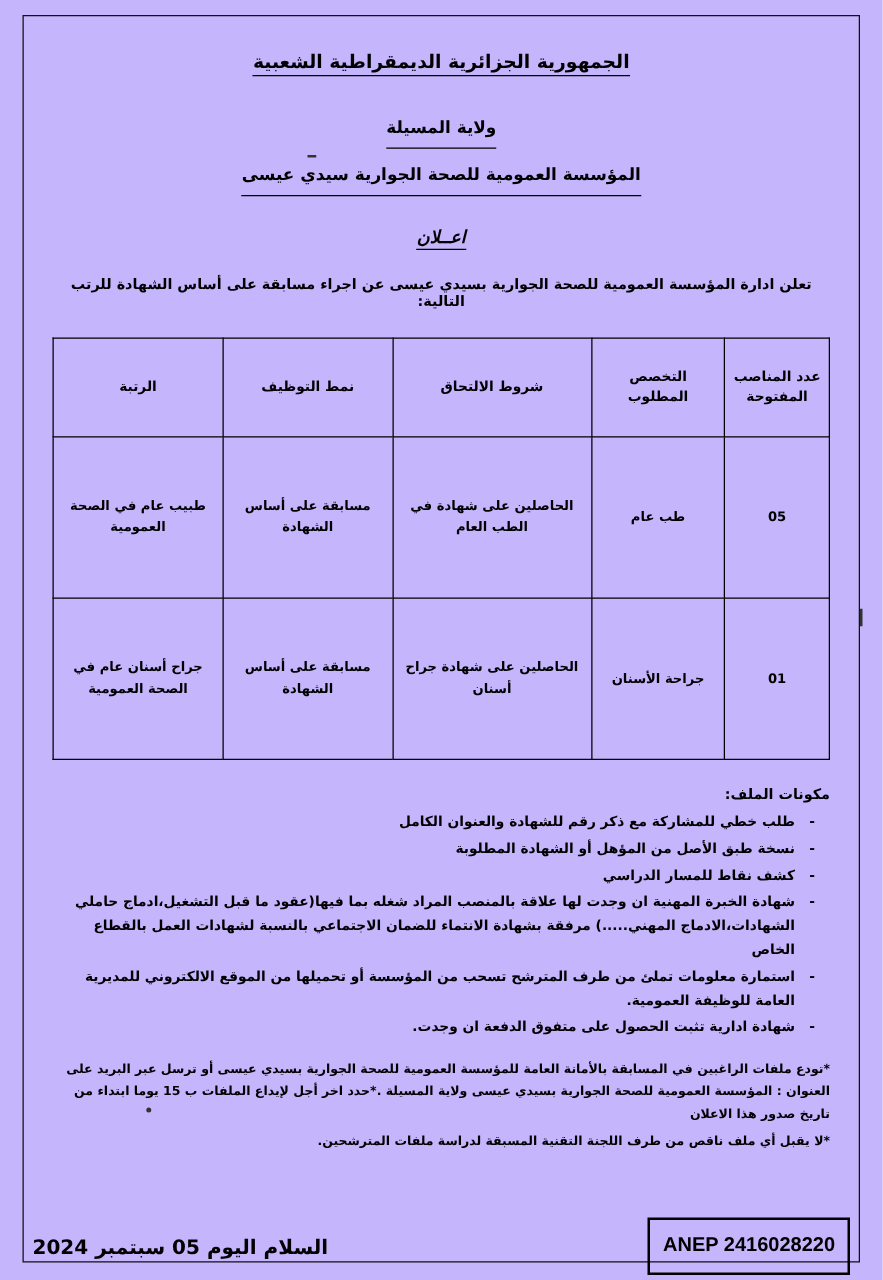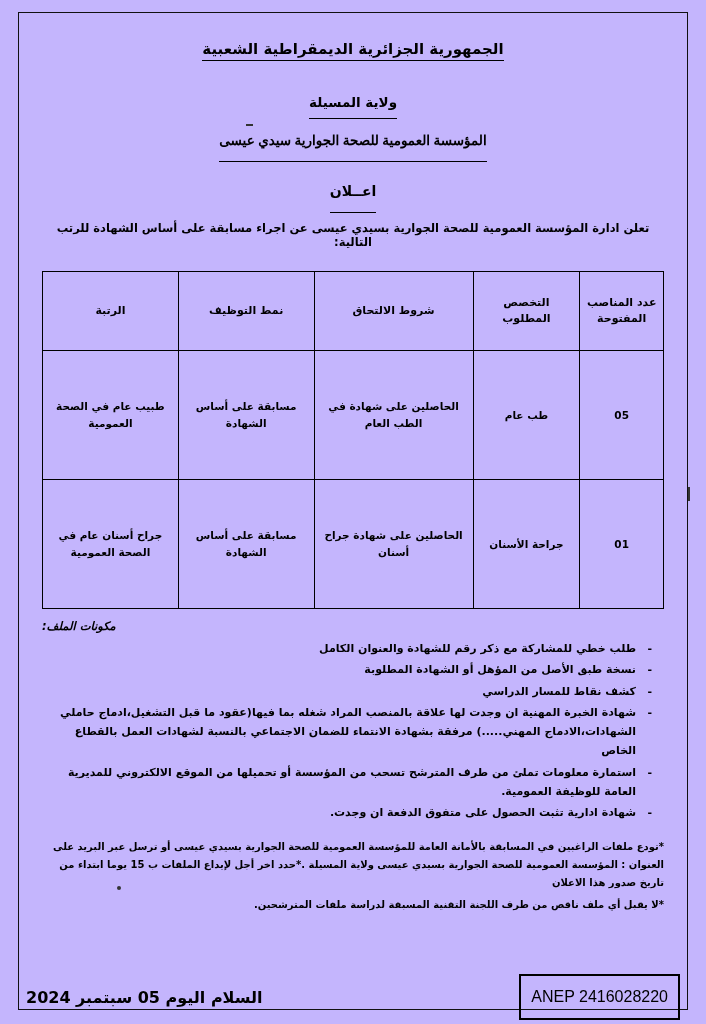--- a/index.html
+++ b/index.html
@@ -60,29 +60,29 @@
     margin-top: 36px;
   }
   .line-wilaya span { border-bottom: 1.3px solid #000; padding-bottom: 8px; }
 
   .line-org {
     text-align: center;
     font-size: 13.5px;
     font-weight: bold;
     margin-top: 22px;
   }
-  .line-org span { border-bottom: 1.3px solid #000; padding-bottom: 13px; font-family: Liberation Serif, serif; }
+  .line-org span { border-bottom: 1.3px solid #000; padding-bottom: 8px; }
 
   .line-annonce {
     text-align: center;
     font-size: 14px;
     font-weight: bold;
     margin-top: 34px;
   }
-  .line-annonce span { border-bottom: 1.3px solid #000; padding-bottom: 13px; }
+  .line-annonce span { border-bottom: 1.3px solid #000; padding-bottom: 1px; font-style: italic; }
 
   .line-intro {
     text-align: center;
     font-size: 11.5px;
     font-weight: bold;
     margin-top: 22px;
   }
 
   
   table.jobs {
@@ -111,26 +111,25 @@
   }
   .col-count { width: 13%; margin-top: 24px; }
   .col-spec  { width: 17%; }
   .col-cond  { width: 26%; }
   .col-mode  { width: 22%; }
   .col-grade { width: 22%; }
   .num { font-size: 13px; }
 
   
   .dossier-title {
-    text-align: left;
+    text-align: right;
     font-size: 11.5px;
     font-weight: bold;
-    margin-top: 10px;
+    margin-top: 20px;
     margin-bottom: 6px;
-    font-style: italic;
   }
   ul.dossier {
     list-style: none;
     margin: 0;
     padding: 0 28px 0 10px;
   }
   ul.dossier li {
     position: relative;
     font-size: 11px;
     line-height: 1.75;
@@ -166,21 +165,21 @@
     display: flex;
     align-items: center;
     justify-content: space-between;
     padding: 0 8px;
     box-sizing: border-box;
   }
   .anep-box {
     border: 2px solid #000;
     padding: 12px 10px;
     font-size: 16px;
-    font-weight: normal;
+    font-weight: bold;
     font-family: "Liberation Sans", sans-serif;
     direction: ltr;
   }
   .date-box {
     font-size: 16px;
     font-weight: bold;
   }
   .tick {
     position: absolute;
     background: #333;

